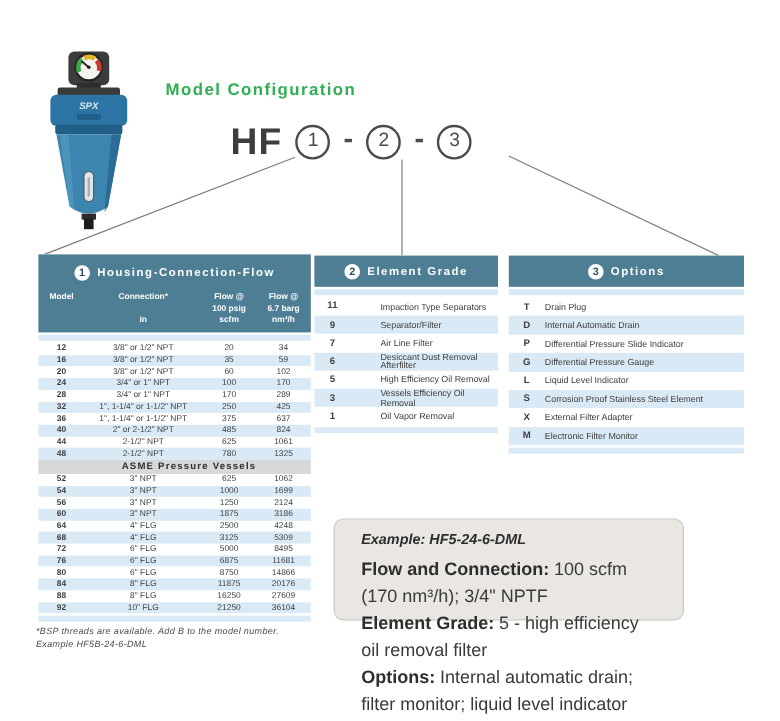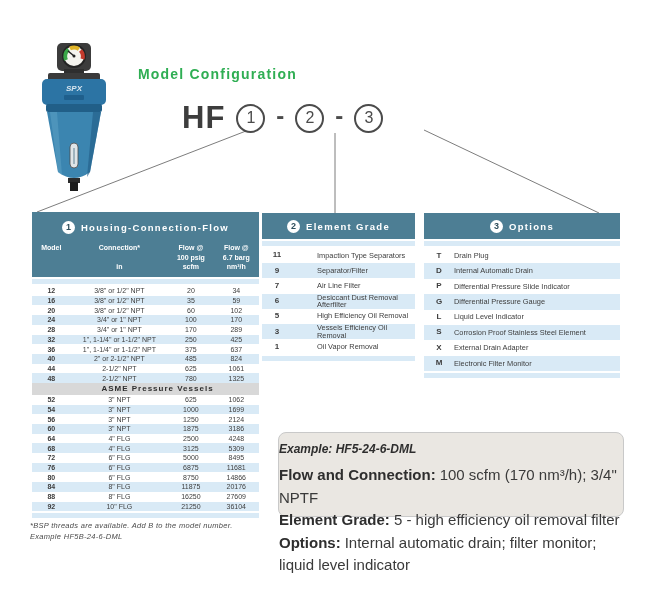--- a/index.html
+++ b/index.html
@@ -7,21 +7,21 @@
     position:relative;width:650px;height:601px;background:#fff;overflow:hidden;
     font-family:"Liberation Sans",sans-serif;color:var(--textDark);
   }
   
   #product{position:absolute;left:28px;top:40px;width:95px;height:152px;}
   #heading{
     position:absolute;left:114px;top:66px;
     font-size:14px;font-weight:bold;letter-spacing:1.2px;color:var(--green);margin-left:24px;
   }
   #model-row{
-    position:absolute;left:182px;top:100px;display:flex;align-items:center;gap:11px;
+    position:absolute;left:192px;top:100px;display:flex;align-items:center;gap:11px;
   }
   #model-row .hf{font-size:31px;font-weight:bold;letter-spacing:1px;color:var(--textDark);}
   .digit-circle{
     width:25px;height:25px;border:2.5px solid #4b4b4b;border-radius:50%;
     display:flex;align-items:center;justify-content:center;
     font-size:16px;color:#4b4b4b;background:#fff;
   }
   .dash{font-size:24px;font-weight:bold;color:#4b4b4b;line-height:1;padding-bottom:4px;}
   #connectors{position:absolute;left:0;top:0;width:650px;height:601px;pointer-events:none;}
   #connectors line{stroke:var(--lineGray);stroke-width:1;}
@@ -65,23 +65,23 @@
   #element .t-head,#options .t-head{height:26px;display:flex;align-items:center;justify-content:center;}
   .lrow{display:grid;grid-template-columns:30px 1fr;align-items:center;line-height:1.05;}
   #element .lrow{height:15.2px;gap:25px;}
   #options .lrow{height:15.4px;}
   .lrow .code{font-size:8px;font-weight:bold;text-align:center;}
   .lrow .label{font-size:7.4px;text-align:left;}
   .lrow.odd{background:var(--rowAlt);}
 
   
   #example{
-    position:absolute;left:278px;top:432px;width:346px;height:85px;box-sizing:border-box;
+    position:absolute;left:278px;top:432px;width:292px;height:85px;box-sizing:border-box;
     background:var(--boxBg);border:1px solid var(--boxBorder);border-radius:8px;
-    padding:9px 0;
+    padding:9px 22px;
   }
   #example .ex-title{font-size:12px;font-weight:bold;font-style:italic;margin-bottom:8px;color:#2e2e2e;}
   .ex-line{font-size:15px;line-height:1.5;color:#3a3a3a;}
   .ex-label{font-weight:bold;margin-right:4px;color:#2e2e2e;}
 </style>
 </head>
 <body>
 
 <div id="canvas">
 
@@ -407,21 +407,21 @@
           <span class="label">Liquid Level Indicator</span>
         </div>
 
         <div class="lrow odd">
           <span class="code">S</span>
           <span class="label">Corrosion Proof Stainless Steel Element</span>
         </div>
 
         <div class="lrow even">
           <span class="code">X</span>
-          <span class="label">External Drain Adapter</span>
+          <span class="label">External Filter Adapter</span>
         </div>
 
         <div class="lrow odd">
           <span class="code">M</span>
           <span class="label">Electronic Filter Monitor</span>
         </div>
       </div>
     <div class="band"></div>
   </div>
 

